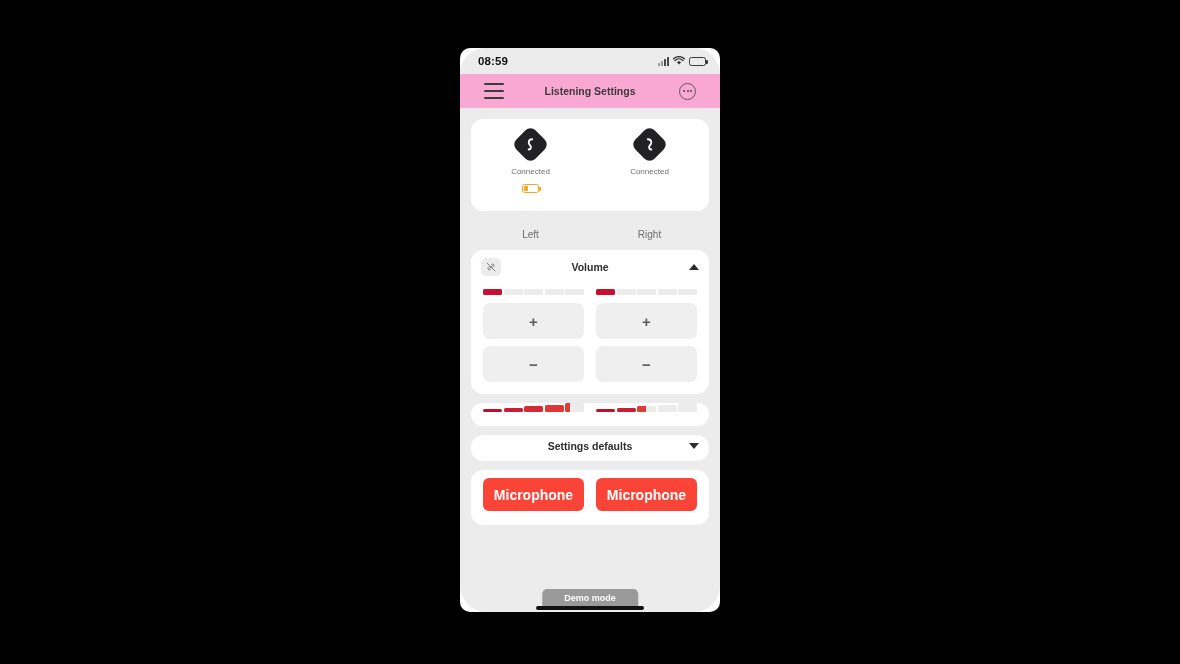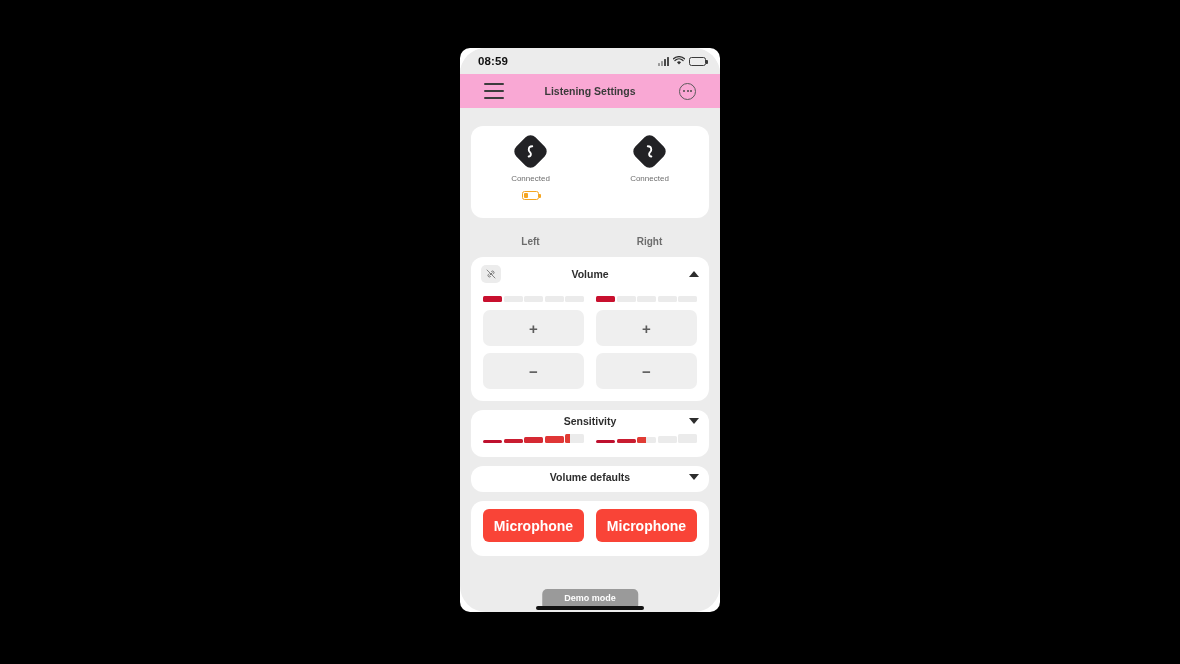--- a/index.html
+++ b/index.html
@@ -126,21 +126,21 @@
   .card {
     background: #ffffff;
     border-radius: 12px;
     margin-bottom: 9px;
   }
 
   
   #device-card {
     padding: 12px 0 12px 0;
     display: flex;
-    margin-top: 18px;
+    margin-top: 11px;
     min-height: 92px;
   }
   .device {
     flex: 1 1 50%;
     display: flex;
     flex-direction: column;
     align-items: center;
   }
   .device-badge {
     width: 27px; height: 27px;
@@ -173,21 +173,21 @@
 
   
   #side-labels {
     display: flex;
     padding: 9px 0 10px 0;
   }
   .side-label {
     flex: 1 1 50%;
     text-align: center;
     font-size: 10px;
-    font-weight: bold;
+    font-weight: normal;
     color: #6d6d6d;
   }
 
   
   .section-head {
     position: relative;
     display: flex;
     align-items: center;
     padding: 8px 10px 10px 10px;
   }
@@ -417,45 +417,41 @@
             <div class="step-btn">+</div>
           </div>
           <div class="btn-row">
             <div class="step-btn">−</div>
             <div class="step-btn">−</div>
           </div>
         </div>
       </div>
 
       <div class="card" id="sensitivity-card">
-        <div class="section-head">
-          <div class="section-title">Sensitivity</div>
-          <div class="caret down"></div>
-        </div>
         <div class="bar-row">
           <div class="grad-bar" id="sens-bar-left">
               <div class="gseg" style="height: 3.2px; background: rgb(190, 16, 46);"></div>
               <div class="gseg" style="height: 4.5px; background: rgb(201, 29, 49);"></div>
               <div class="gseg" style="height: 5.9px; background: rgb(213, 41, 51);"></div>
               <div class="gseg" style="height: 7.3px; background: rgb(224, 54, 54);"></div>
               <div class="gseg" style="height: 8.6px; background: linear-gradient(to right, rgb(224, 59, 52) 0%, rgb(224, 59, 52) 25%, rgb(235, 235, 235) 25%, rgb(235, 235, 235) 100%);"></div>
             </div>
           <div class="grad-bar" id="sens-bar-right">
               <div class="gseg" style="height: 3.2px; background: rgb(190, 16, 46);"></div>
               <div class="gseg" style="height: 4.5px; background: rgb(201, 29, 49);"></div>
               <div class="gseg" style="height: 5.9px; background: linear-gradient(to right, rgb(224, 59, 52) 0%, rgb(224, 59, 52) 50%, rgb(235, 235, 235) 50%, rgb(235, 235, 235) 100%);"></div>
               <div class="gseg" style="height: 7.3px;"></div>
               <div class="gseg" style="height: 8.6px;"></div>
             </div>
         </div>
       </div>
 
       <div class="card" id="restore-card">
         <div class="section-head" style="padding-bottom:12px;">
-          <div class="section-title">Volume defaults</div>
+          <div class="section-title">Settings defaults</div>
           <div class="caret down"></div>
         </div>
       </div>
 
       <div class="card" id="input-card">
         <div id="input-buttons">
           <div class="mic-btn" id="mic-left" style="background: rgb(249, 68, 55);">Microphone</div>
           <div class="mic-btn" id="mic-right" style="background: rgb(249, 68, 55);">Microphone</div>
         </div>
       </div>

